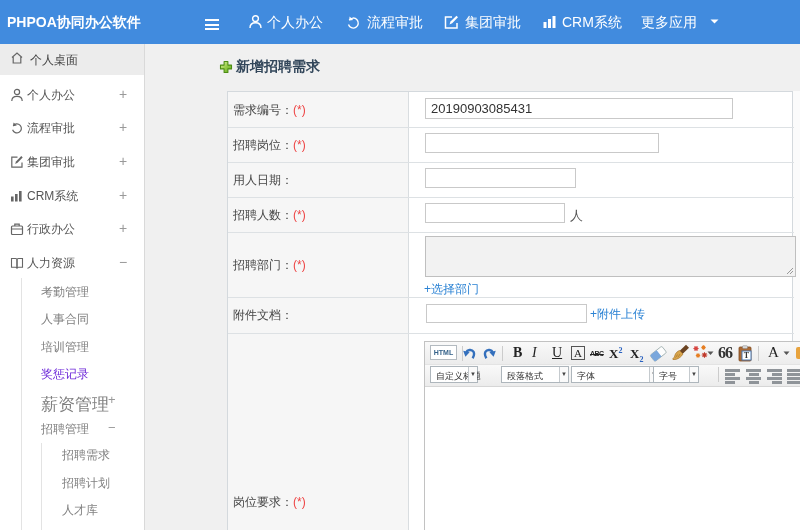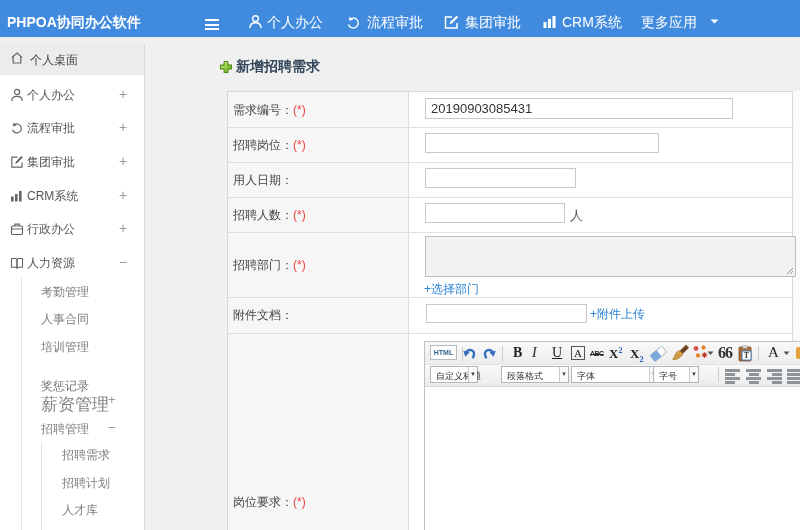--- a/index.html
+++ b/index.html
@@ -1,21 +1,21 @@
 <!DOCTYPE html>
 <html><head>
 <meta charset="utf-8">
 <style>
 * { margin:0; padding:0; box-sizing:border-box; }
 html,body { width:800px; height:530px; overflow:hidden; font-family:"Liberation Sans",sans-serif; }
 body { background:#f0f0f0; position:relative; }
 .abs { position:absolute; }
 
 
-#topbar { position:absolute; left:0; top:0; width:800px; height:37px; background:#418bde; }
+#topbar { position:absolute; left:0; top:0; width:800px; height:44px; background:#418bde; }
 #brand { position:absolute; left:7px; top:0; height:44px; line-height:44px; color:#fff; font-size:14px; font-weight:bold; }
 .tmenu { position:absolute; top:0; height:44px; line-height:44px; color:#fff; font-size:14px; }
 #hamb span { display:block; width:14px; height:2.2px; background:#fff; margin-bottom:2.4px; }
 #hamb { position:absolute; left:205px; top:19px; }
 .ticon { position:absolute; top:15px; }
 
 
 #sidebar { position:absolute; left:0; top:44px; width:145px; height:486px; background:#fff; border-right:1px solid #d9d9d9; }
 #active { position:absolute; left:0; top:0; width:144px; height:31px; background:#ececec; }
 
@@ -120,21 +120,21 @@
       <div class="abs" style="left:119px; top:176.3px; font-size:14px; color:#999;">+</div>
       <svg class="abs" style="left:10px;top:211.5px;" width="14" height="14" viewBox="0 0 14 14">
         <path d="M1.5 2.5 H5.5 C6.3 2.5 7 3 7 3.8 V12.5 C7 11.8 6.3 11.3 5.5 11.3 H1.5 Z" fill="none" stroke="#666" stroke-width="1.1"></path>
         <path d="M12.5 2.5 H8.5 C7.7 2.5 7 3 7 3.8 V12.5 C7 11.8 7.7 11.3 8.5 11.3 H12.5 Z" fill="none" stroke="#666" stroke-width="1.1"></path>
       </svg>
       <div class="abs" style="left:27px; top:210.5px; font-size:12px; color:#555;">人力资源</div>
       <div class="abs" style="left:119px; top:209.5px; font-size:14px; color:#999;">−</div>
       <div class="abs" style="left:41px; top:240px; font-size:12px; color:#808080;">考勤管理</div>
       <div class="abs" style="left:41px; top:267.3px; font-size:12px; color:#808080;">人事合同</div>
       <div class="abs" style="left:41px; top:294.6px; font-size:12px; color:#808080;">培训管理</div>
-      <div class="abs" style="left:41px; top:321.9px; font-size:12px; color:#737373;margin-top:12px;">奖惩记录</div>
+      <div class="abs" style="left:41px; top:321.9px; font-size:12px; color:#6d28d9;">奖惩记录</div>
       <div class="abs" style="left:41px; top:349.2px; font-size:17px; color:#808080;">薪资管理</div>
       <div class="abs" style="left:108px; top:348.2px; font-size:13px; color:#999;">+</div>
       <div class="abs" style="left:41px; top:376.5px; font-size:12px; color:#808080;text-align:right;">招聘管理</div>
       <div class="abs" style="left:108px; top:375.5px; font-size:13px; color:#999;">−</div>
       <div class="abs" style="left:62px; top:403.4px; font-size:12px; color:#808080;text-align:right;">招聘需求</div>
       <div class="abs" style="left:62px; top:430.7px; font-size:12px; color:#808080;">招聘计划</div>
       <div class="abs" style="left:62px; top:458px; font-size:12px; color:#808080;">人才库</div>
       <div class="abs" style="left:21px; top:234px; width:1px; height:252px; background:#e3e3e3;"></div>
       <div class="abs" style="left:41px; top:399px; width:1px; height:87px; background:#e3e3e3;"></div>
     </div>

